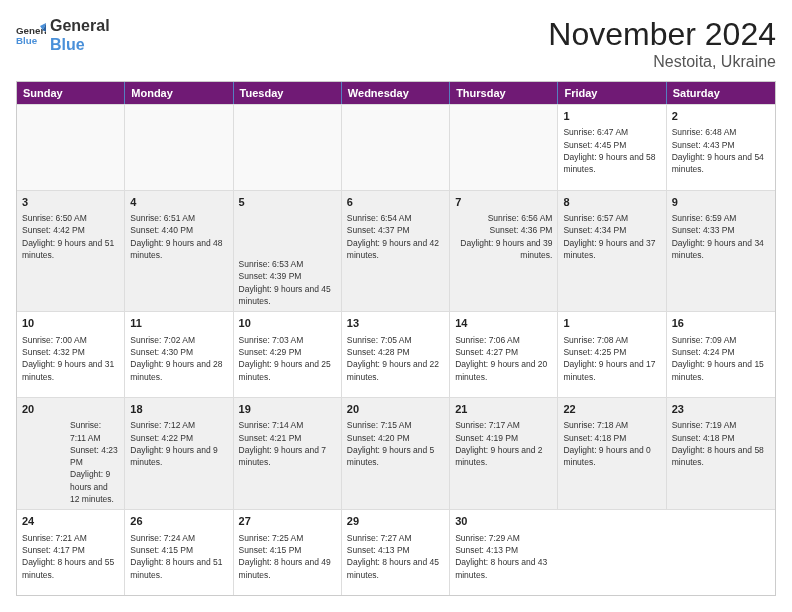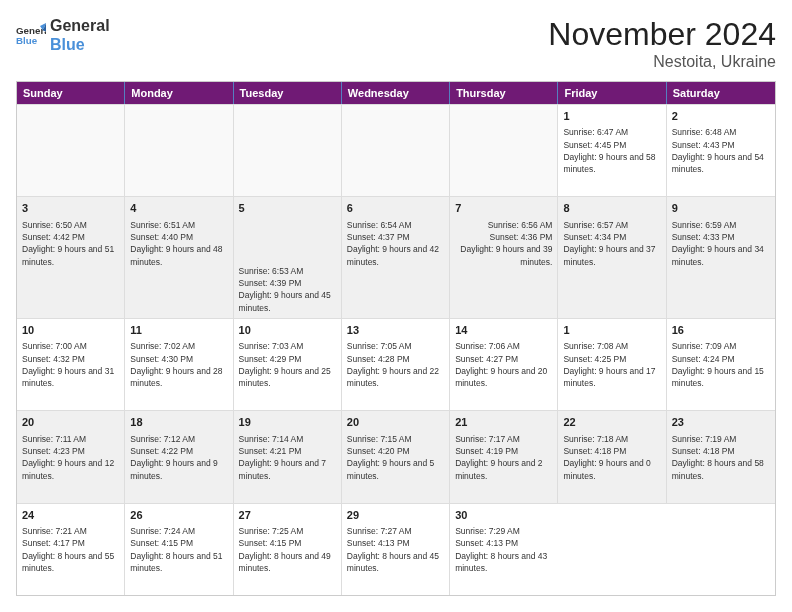--- a/index.html
+++ b/index.html
@@ -245,21 +245,21 @@
           <div class="cal-cell">
             <span class="day-num">16</span>
             <div class="cell-info" style="white-space: pre-line;">Sunrise: 7:09 AM
 Sunset: 4:24 PM
 Daylight: 9 hours and 15 minutes.</div>
           </div>
         </div>
         <div class="cal-row">
           <div class="cal-cell shaded">
             <span class="day-num">20</span>
-            <div class="cell-info" style="white-space: pre-line;">Sunrise: 7:11 AM
+            <div class="cell-info" style="white-space: pre-line; margin-left: 48px;">Sunrise: 7:11 AM
 Sunset: 4:23 PM
 Daylight: 9 hours and 12 minutes.</div>
           </div>
           <div class="cal-cell shaded">
             <span class="day-num">18</span>
             <div class="cell-info" style="white-space: pre-line;">Sunrise: 7:12 AM
 Sunset: 4:22 PM
 Daylight: 9 hours and 9 minutes.</div>
           </div>
           <div class="cal-cell shaded">

